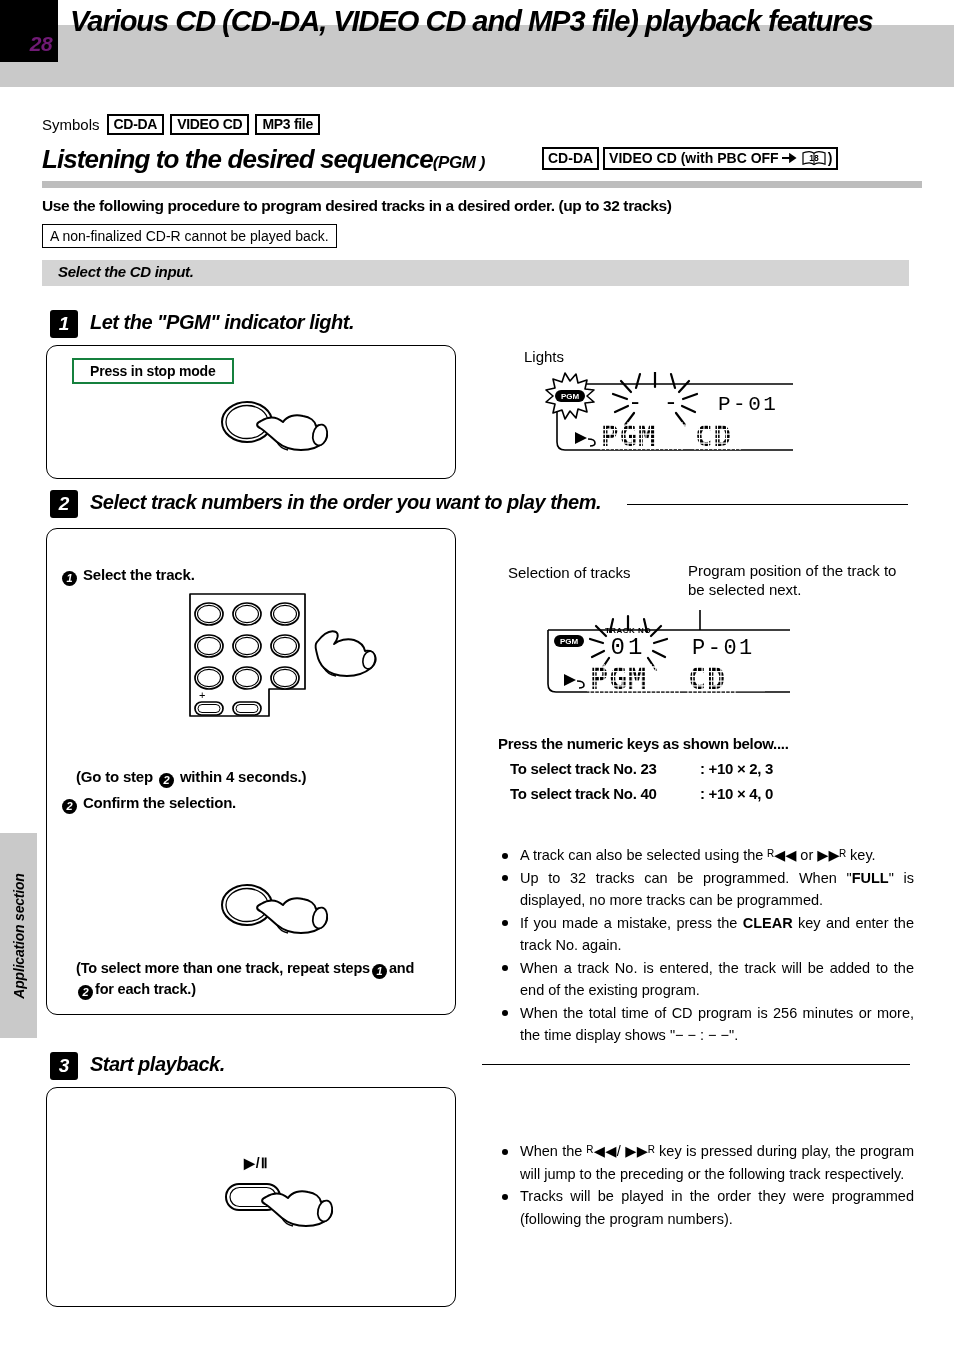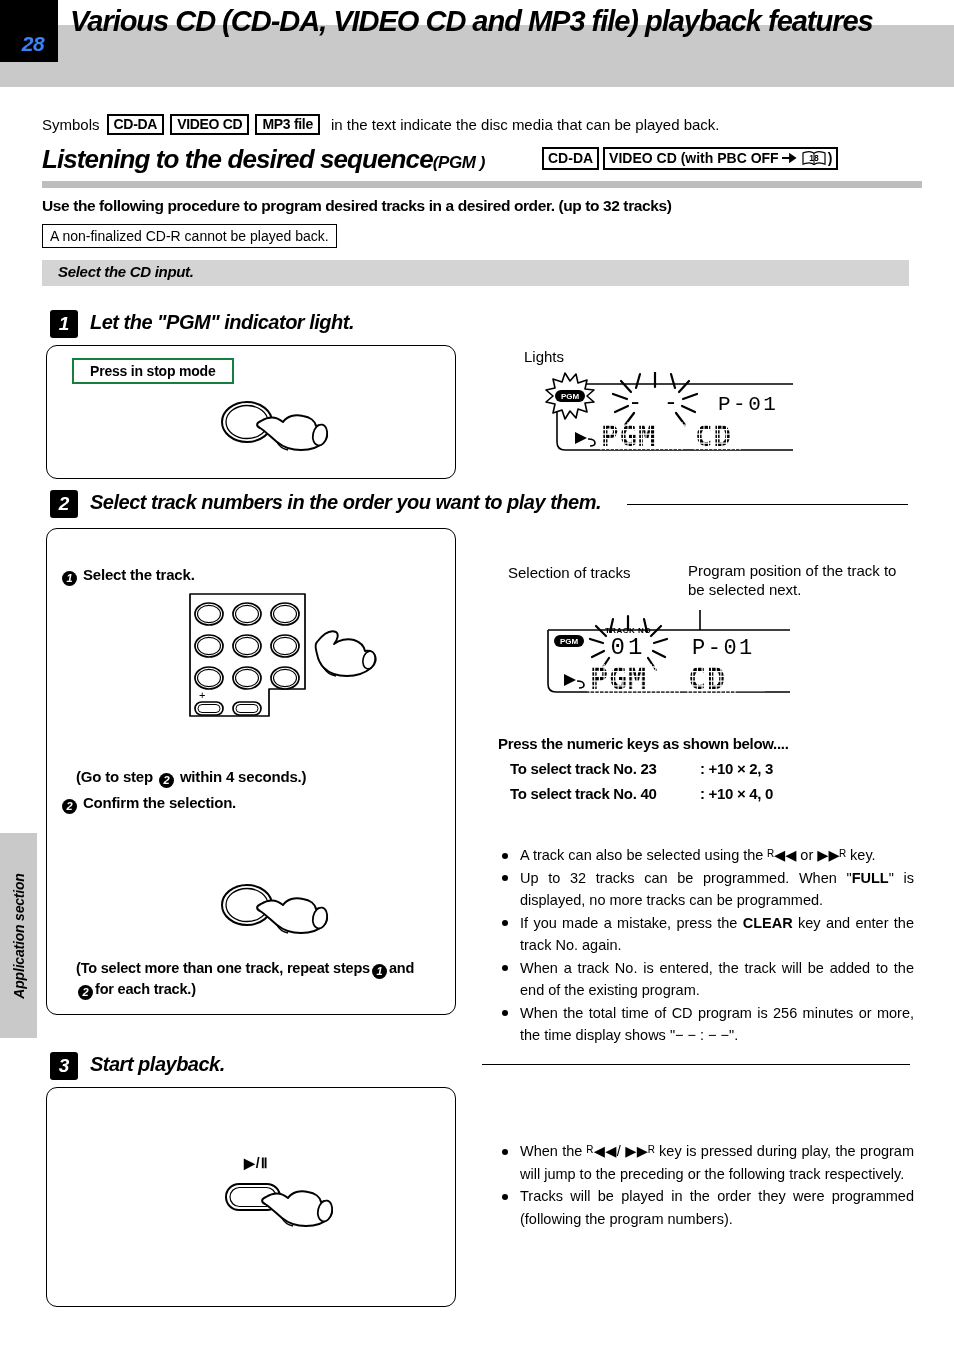--- a/index.html
+++ b/index.html
@@ -13,22 +13,22 @@
   }
   
   .header{
     position:absolute;left:0;top:25px;width:954px;height:62px;
     background:#c9c9c9;
   }
   .page-num-box{
     position:absolute;left:0;top:0;width:58px;height:62px;background:#000;
   }
   .page-num{
-    position:absolute;left:4px;top:0;width:58px;height:62px;
-    color:#3b82f6;font-weight:bold;font-style:italic;font-size:21px;
+    position:absolute;left:12px;top:0;width:58px;height:62px;
+    color:#701a75;font-weight:bold;font-style:italic;font-size:21px;
     display:flex;align-items:flex-end;justify-content:center;
     padding-bottom:6px;box-sizing:border-box;
     letter-spacing:-0.5px;
   }
   .header-title{
     position:absolute;left:70px;top:4px;width:870px;
     font-size:30px;font-weight:bold;font-style:italic;
     letter-spacing:-1.1px;
     white-space:nowrap;
     transform:scaleX(0.97);transform-origin:left center;
@@ -155,21 +155,20 @@
 <div class="header"></div>
 <div class="page-num-box"></div>
 <div class="page-num">28</div>
 <div class="header-title">Various CD (CD-DA, VIDEO CD and MP3 file) playback features</div>
 
 <div class="symbols-line">
   <span class="pretext">Symbols</span>
   <span class="sym-badge">CD-DA</span>
   <span class="sym-badge">VIDEO CD</span>
   <span class="sym-badge">MP3 file</span>
-  <span class="posttext">in the text indicate the disc media that can be played back.</span>
 </div>
 
 <div class="sec-title-row">
   <div class="sec-title">
     <span>Listening to the desired sequence</span><span class="pgm">(PGM )</span>
   </div>
   <div class="media-badges">
     <span class="media-badge">CD-DA</span>
     <span class="media-badge">
       <span>VIDEO CD (with PBC OFF</span>

